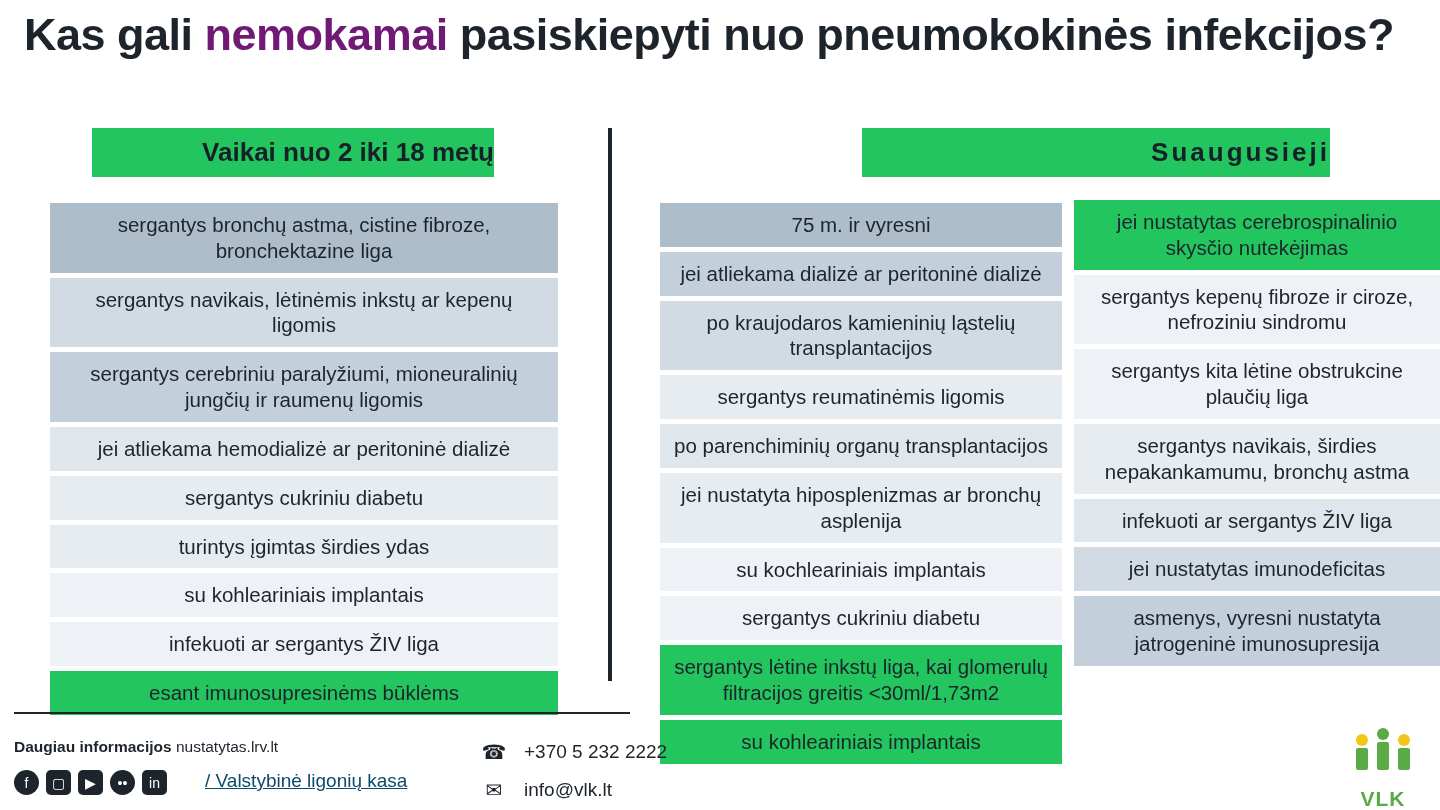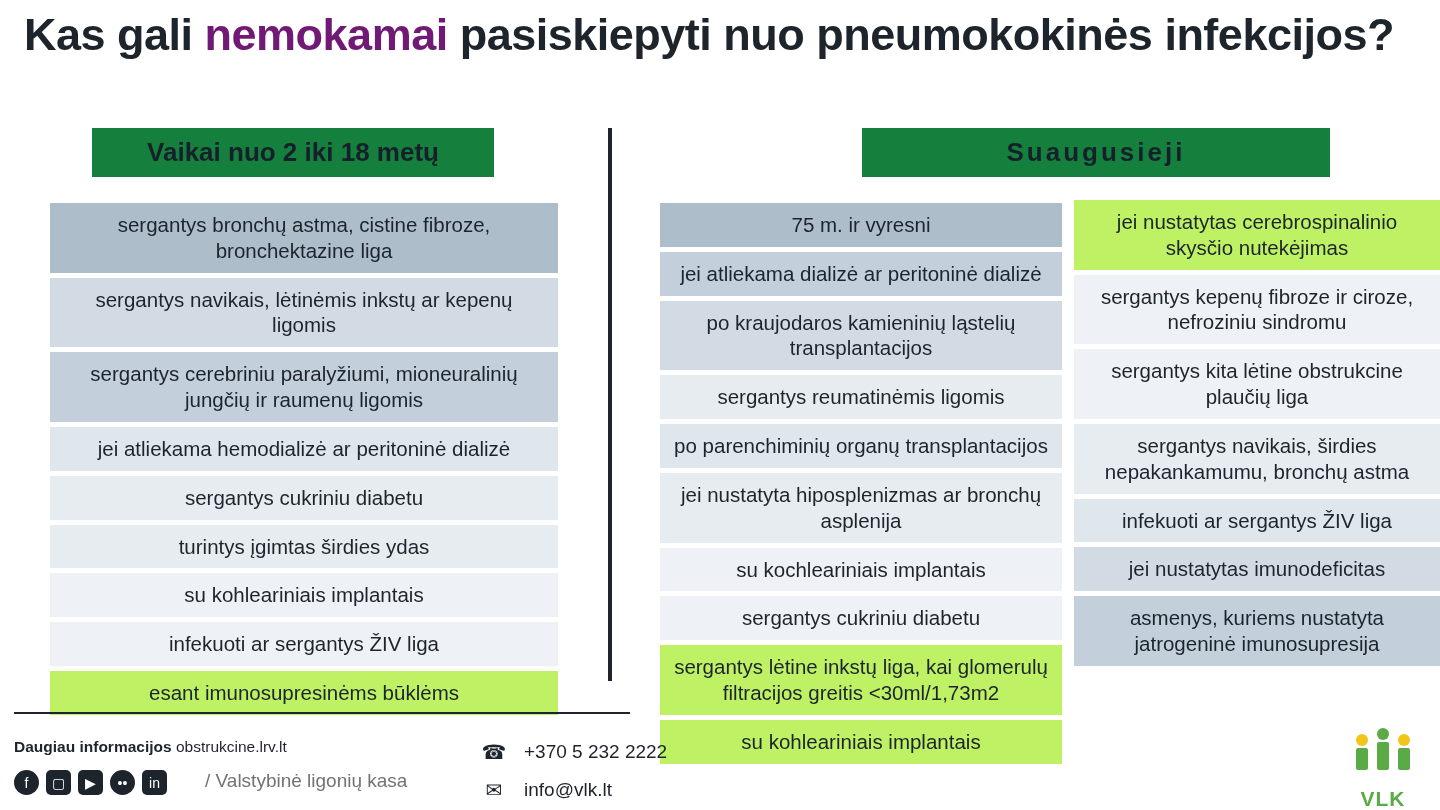--- a/index.html
+++ b/index.html
@@ -43,24 +43,24 @@
     width: 4px;
     height: 553px;
     background: #1d242c;
   }
 
   .col-kids   { position: absolute; left: 28px;  top: 0;  width: 530px; }
   .col-adults { position: absolute; left: 660px; top: 0;  width: 402px; }
   .col-adults2{ position: absolute; left: 1074px;top: 72px;width: 366px;}
 
   .hdr {
-    background: #15803d;
+    background: #22c55e;
     color: #16202a;
     font-weight: bold;
-    text-align: center;
+    text-align: right;
     padding: 9px 0;
     font-size: 26px;
   }
   .hdr-kids { width: 402px; margin-left: 64px; }
   .hdr-adults {
     width: 468px;
     margin-left: 202px;
     letter-spacing: 3px;
   }
 
@@ -74,21 +74,21 @@
     font-size: 20.5px;
     line-height: 1.26;
     color: #1d242c;
   }
   .tone-0 { background: #adbdca; }
   .tone-1 { background: #c3cfda; }
   .tone-2 { background: #d2dbe4; }
   .tone-3 { background: #dfe6ec; }
   .tone-4 { background: #e7ecf1; }
   .tone-5 { background: #eef2f6; }
-  .tone-6 { background: #bef264; }
+  .tone-6 { background: #22c55e; }
 
   
   .footer {
     position: absolute;
     left: 0; bottom: 0;
     width: 1440px;
     height: 98px;
   }
   .footer-rule {
     position: absolute;
@@ -118,21 +118,22 @@
     color: #fff;
     border-radius: 5px;
     display: flex; align-items: center; justify-content: center;
     font-size: 14px; line-height: 1;
   }
   .soc.round { border-radius: 50%; }
   .org-name {
     position: absolute;
     left: 205px; top: 58px;
     font-size: 19px;
-    color: #737373;
+    color: #0c4a6e;
+    text-decoration: underline;
   }
 
   .contact {
     position: absolute;
     left: 480px; top: 28px;
     display: flex; flex-direction: column; gap: 14px;
   }
   .contact-line { display: flex; align-items: center; gap: 16px; font-size: 19px; }
   .ic { width: 28px; display: flex; justify-content: center; color: #1d242c; font-size: 20px; }
 
@@ -203,31 +204,31 @@
   </div>
 
   <div class="col-adults2">
     <div class="list-adults" style="margin-top:0">
       <div class="row tone-6">jei nustatytas cerebrospinalinio skysčio nutekėjimas</div>
       <div class="row tone-5">sergantys kepenų fibroze ir ciroze, nefroziniu sindromu</div>
       <div class="row tone-5">sergantys kita lėtine obstrukcine plaučių liga</div>
       <div class="row tone-4">sergantys navikais, širdies nepakankamumu, bronchų astma</div>
       <div class="row tone-3">infekuoti ar sergantys ŽIV liga</div>
       <div class="row tone-2">jei nustatytas imunodeficitas</div>
-      <div class="row tone-1">asmenys, kuriems nustatyta jatrogeninė imunosupresija</div>
+      <div class="row tone-1">asmenys, vyresni nustatyta jatrogeninė imunosupresija</div>
     </div>
   </div>
 </div>
 
 <div class="footer">
   <div class="footer-rule"></div>
 
   <div class="more">
     <b>Daugiau informacijos</b>
-    <span class="url">obstrukcine.lrv.lt</span>
+    <span class="url">nustatytas.lrv.lt</span>
   </div>
 
   <div class="socials">
     <div class="soc round">f</div>
     <div class="soc">▢</div>
     <div class="soc">▶</div>
     <div class="soc round">••</div>
     <div class="soc">in</div>
   </div>
   <div class="org-name">/ Valstybinė ligonių kasa</div>

